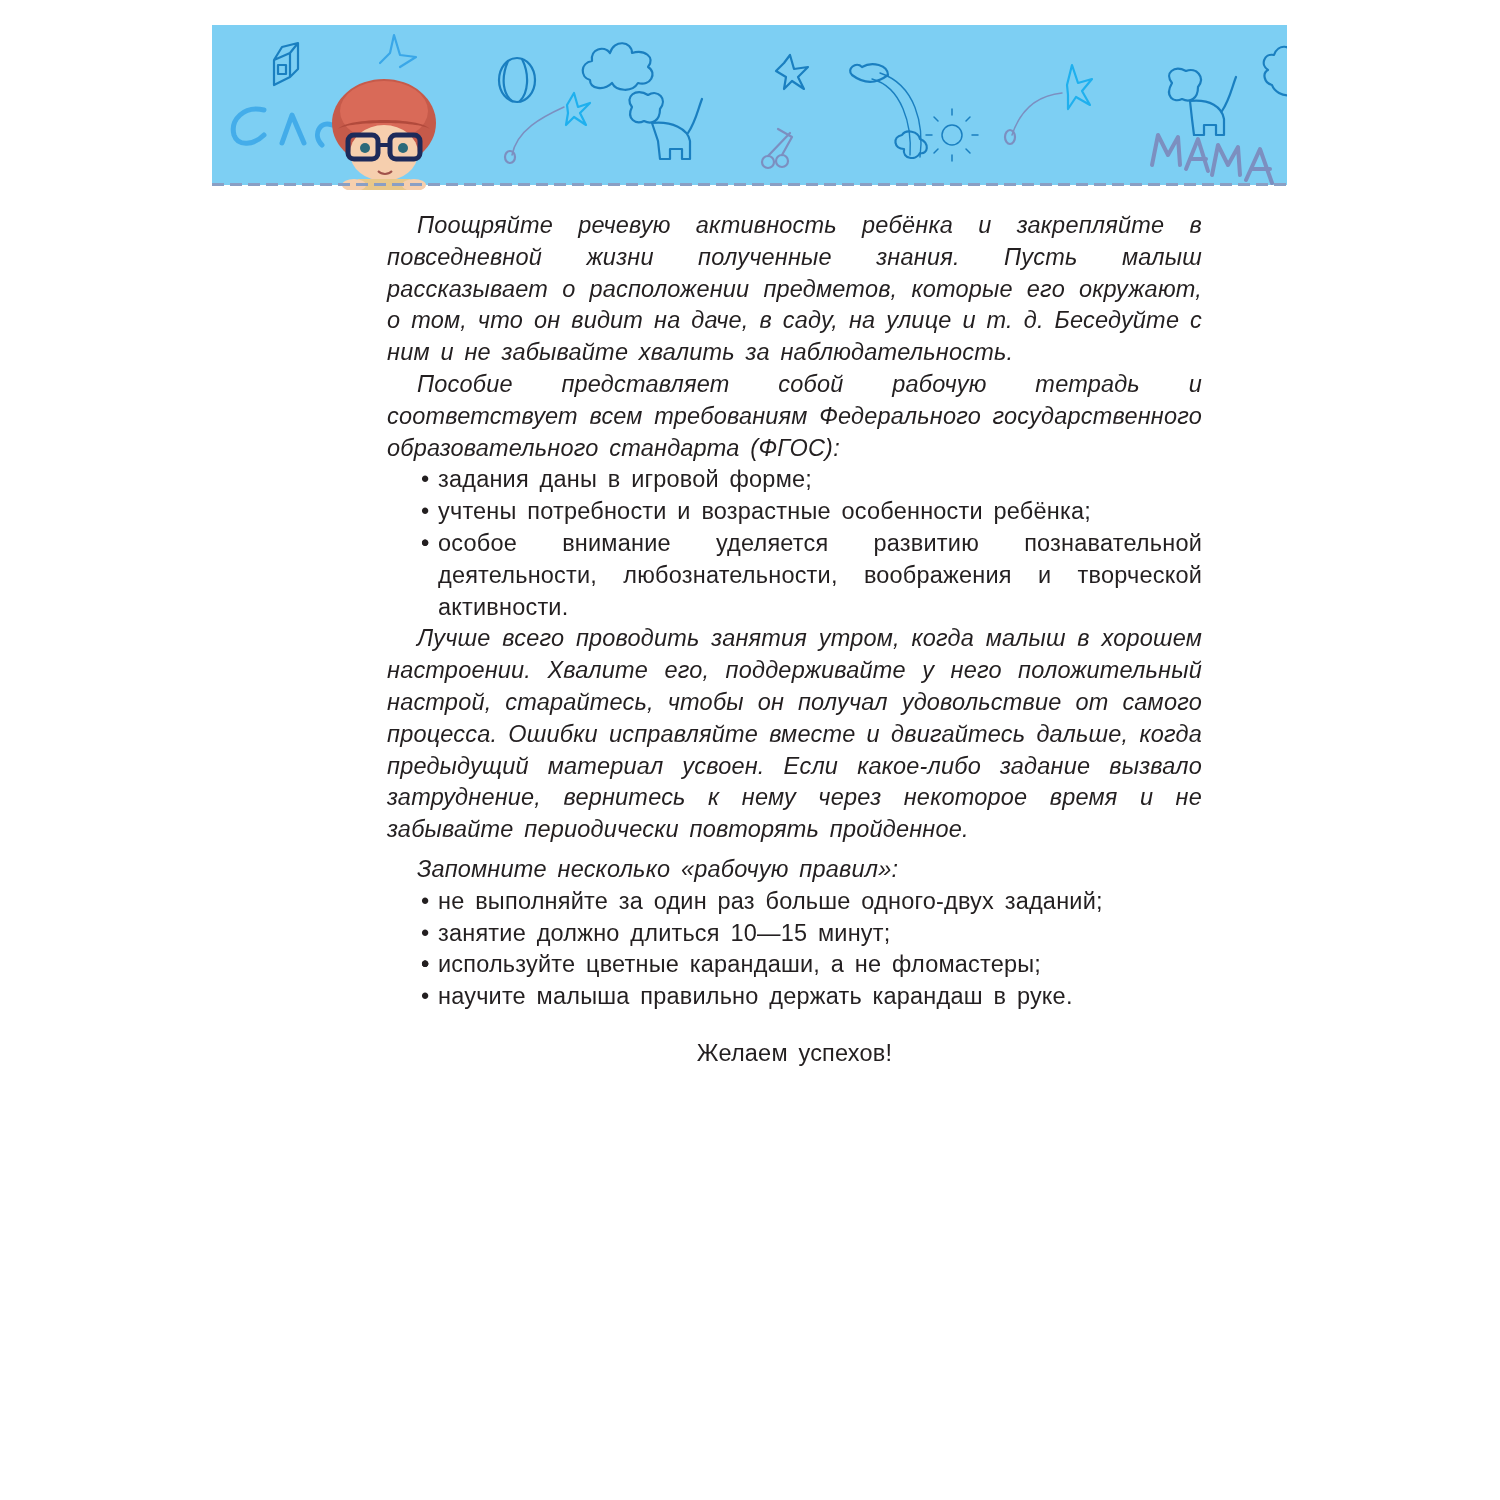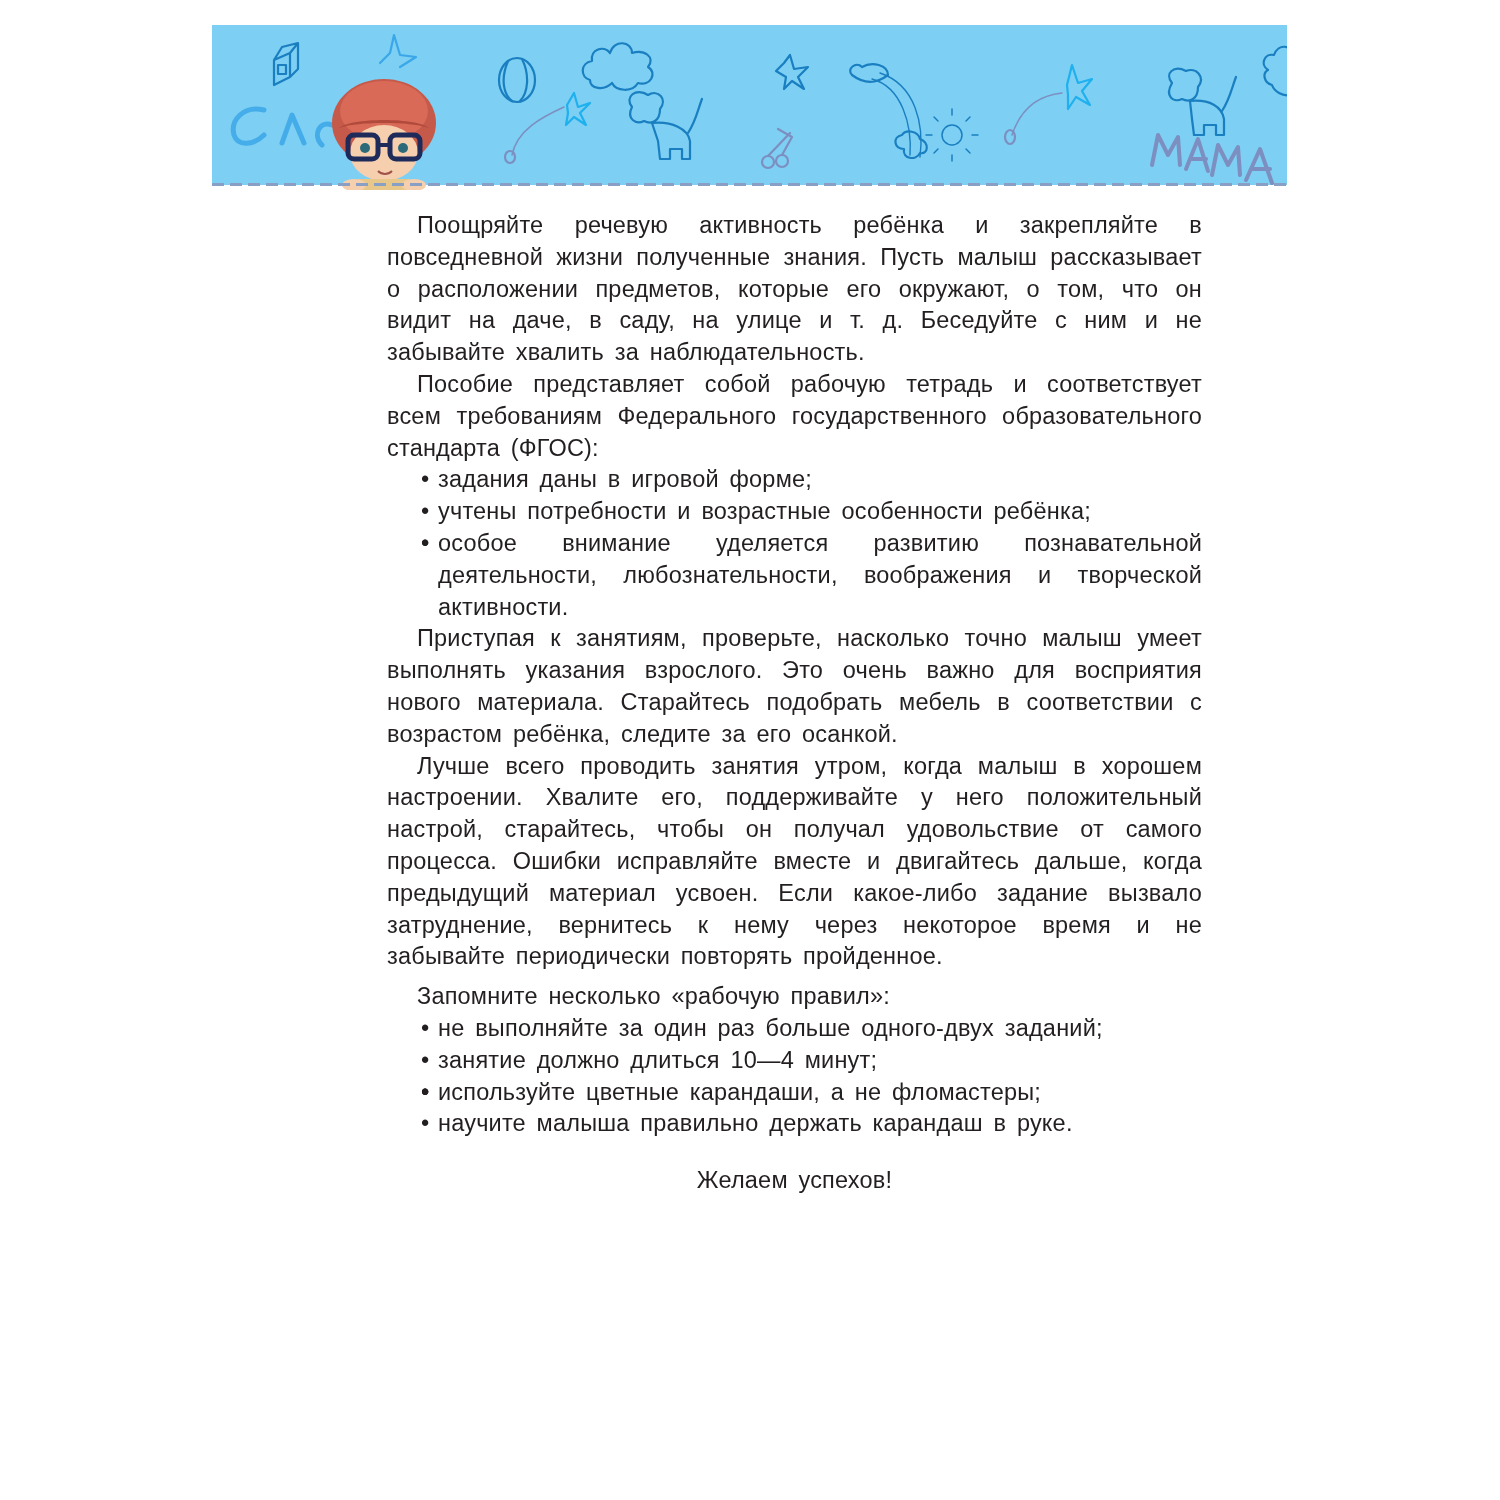--- a/index.html
+++ b/index.html
@@ -8,21 +8,21 @@
 
     .banner { position: absolute; left: 212px; top: 25px; width: 1075px; height: 160px;
               background: #7dcff3; overflow: hidden; }
     .banner-dash { position: absolute; left: 212px; top: 183px; width: 1075px; height: 3px;
                    background: repeating-linear-gradient(90deg, #8a9fc4 0 12px, transparent 12px 18px); }
     .banner svg { position: absolute; left: 0; top: 0; }
     .boy { position: absolute; left: 318px; top: 75px; width: 132px; height: 115px; }
 
     .content { position: absolute; left: 387px; top: 210px; width: 815px;
                font-size: 23.5px; line-height: 31.8px; letter-spacing: 0.2px; }
-    .p { text-align: justify; text-align-last: left; text-indent: 30px; margin: 0; word-spacing: 4px; }
+    .p { text-align: justify; text-align-last: left; text-indent: 30px; margin: 0; word-spacing: 4px; font-style: italic; }
     .list { margin: 0; padding: 0; list-style: none; }
     .li { position: relative; padding-left: 51px; text-align: justify; word-spacing: 4px; }
     .li .dot { position: absolute; left: 34px; top: 0; }
     .gap { height: 8px; }
     .closing { text-align: center; margin-top: 25px; word-spacing: 4px; }
   </style>
 </head>
 <body>
 
 <div class="banner">
@@ -117,26 +117,25 @@
 
 <div class="content">
   <p class="p">Поощряйте речевую активность ребёнка и закрепляйте в повседневной жизни полученные знания. Пусть малыш рассказывает о расположении предметов, которые его окружают, о том, что он видит на даче, в саду, на улице и т. д. Беседуйте с ним и не забывайте хвалить за наблюдательность.</p>
   <p class="p">Пособие представляет собой рабочую тетрадь и соответствует всем требованиям Федерального государственного образовательного стандарта (ФГОС):</p>
   <ul class="list">
     <li class="li"><span class="dot">•</span><span>задания даны в игровой форме;</span></li>
     <li class="li"><span class="dot">•</span><span>учтены потребности и возрастные особенности ребёнка;</span></li>
     <li class="li"><span class="dot">•</span></li>
     <li class="li"><span class="dot">•</span><span>особое внимание уделяется развитию познавательной деятельности, любознательности, воображения и творческой активности.</span></li>
   </ul>
-  <p class="p">Приступая к занятиям, проверьте, насколько точно малыш умеет выполнять указания взрослого. Это очень важно для восприятия нового материала. Старайтесь подобрать мебель в соответствии с возрастом ребёнка, следите за его осанкой.</p>
   <p class="p">Лучше всего проводить занятия утром, когда малыш в хорошем настроении. Хвалите его, поддерживайте у него положительный настрой, старайтесь, чтобы он получал удовольствие от самого процесса. Ошибки исправляйте вместе и двигайтесь дальше, когда предыдущий материал усвоен. Если какое-либо задание вызвало затруднение, вернитесь к нему через некоторое время и не забывайте периодически повторять пройденное.</p>
   <div class="gap"></div>
   <p class="p">Запомните несколько «рабочую правил»:</p>
   <ul class="list">
     <li class="li"><span class="dot">•</span><span>не выполняйте за один раз больше одного-двух заданий;</span></li>
-    <li class="li"><span class="dot">•</span><span>занятие должно длиться 10—4 минут;</span></li>
+    <li class="li"><span class="dot">•</span><span>занятие должно длиться 10—15 минут;</span></li>
     <li class="li"><span class="dot">•</span></li>
     <li class="li"><span class="dot">•</span></li>
     <li class="li"><span class="dot">•</span><span>используйте цветные карандаши, а не фломастеры;</span></li>
     <li class="li"><span class="dot">•</span><span>научите малыша правильно держать карандаш в руке.</span></li>
   </ul>
   <p class="closing">Желаем успехов!</p>
 </div>
 
 </body></html>

